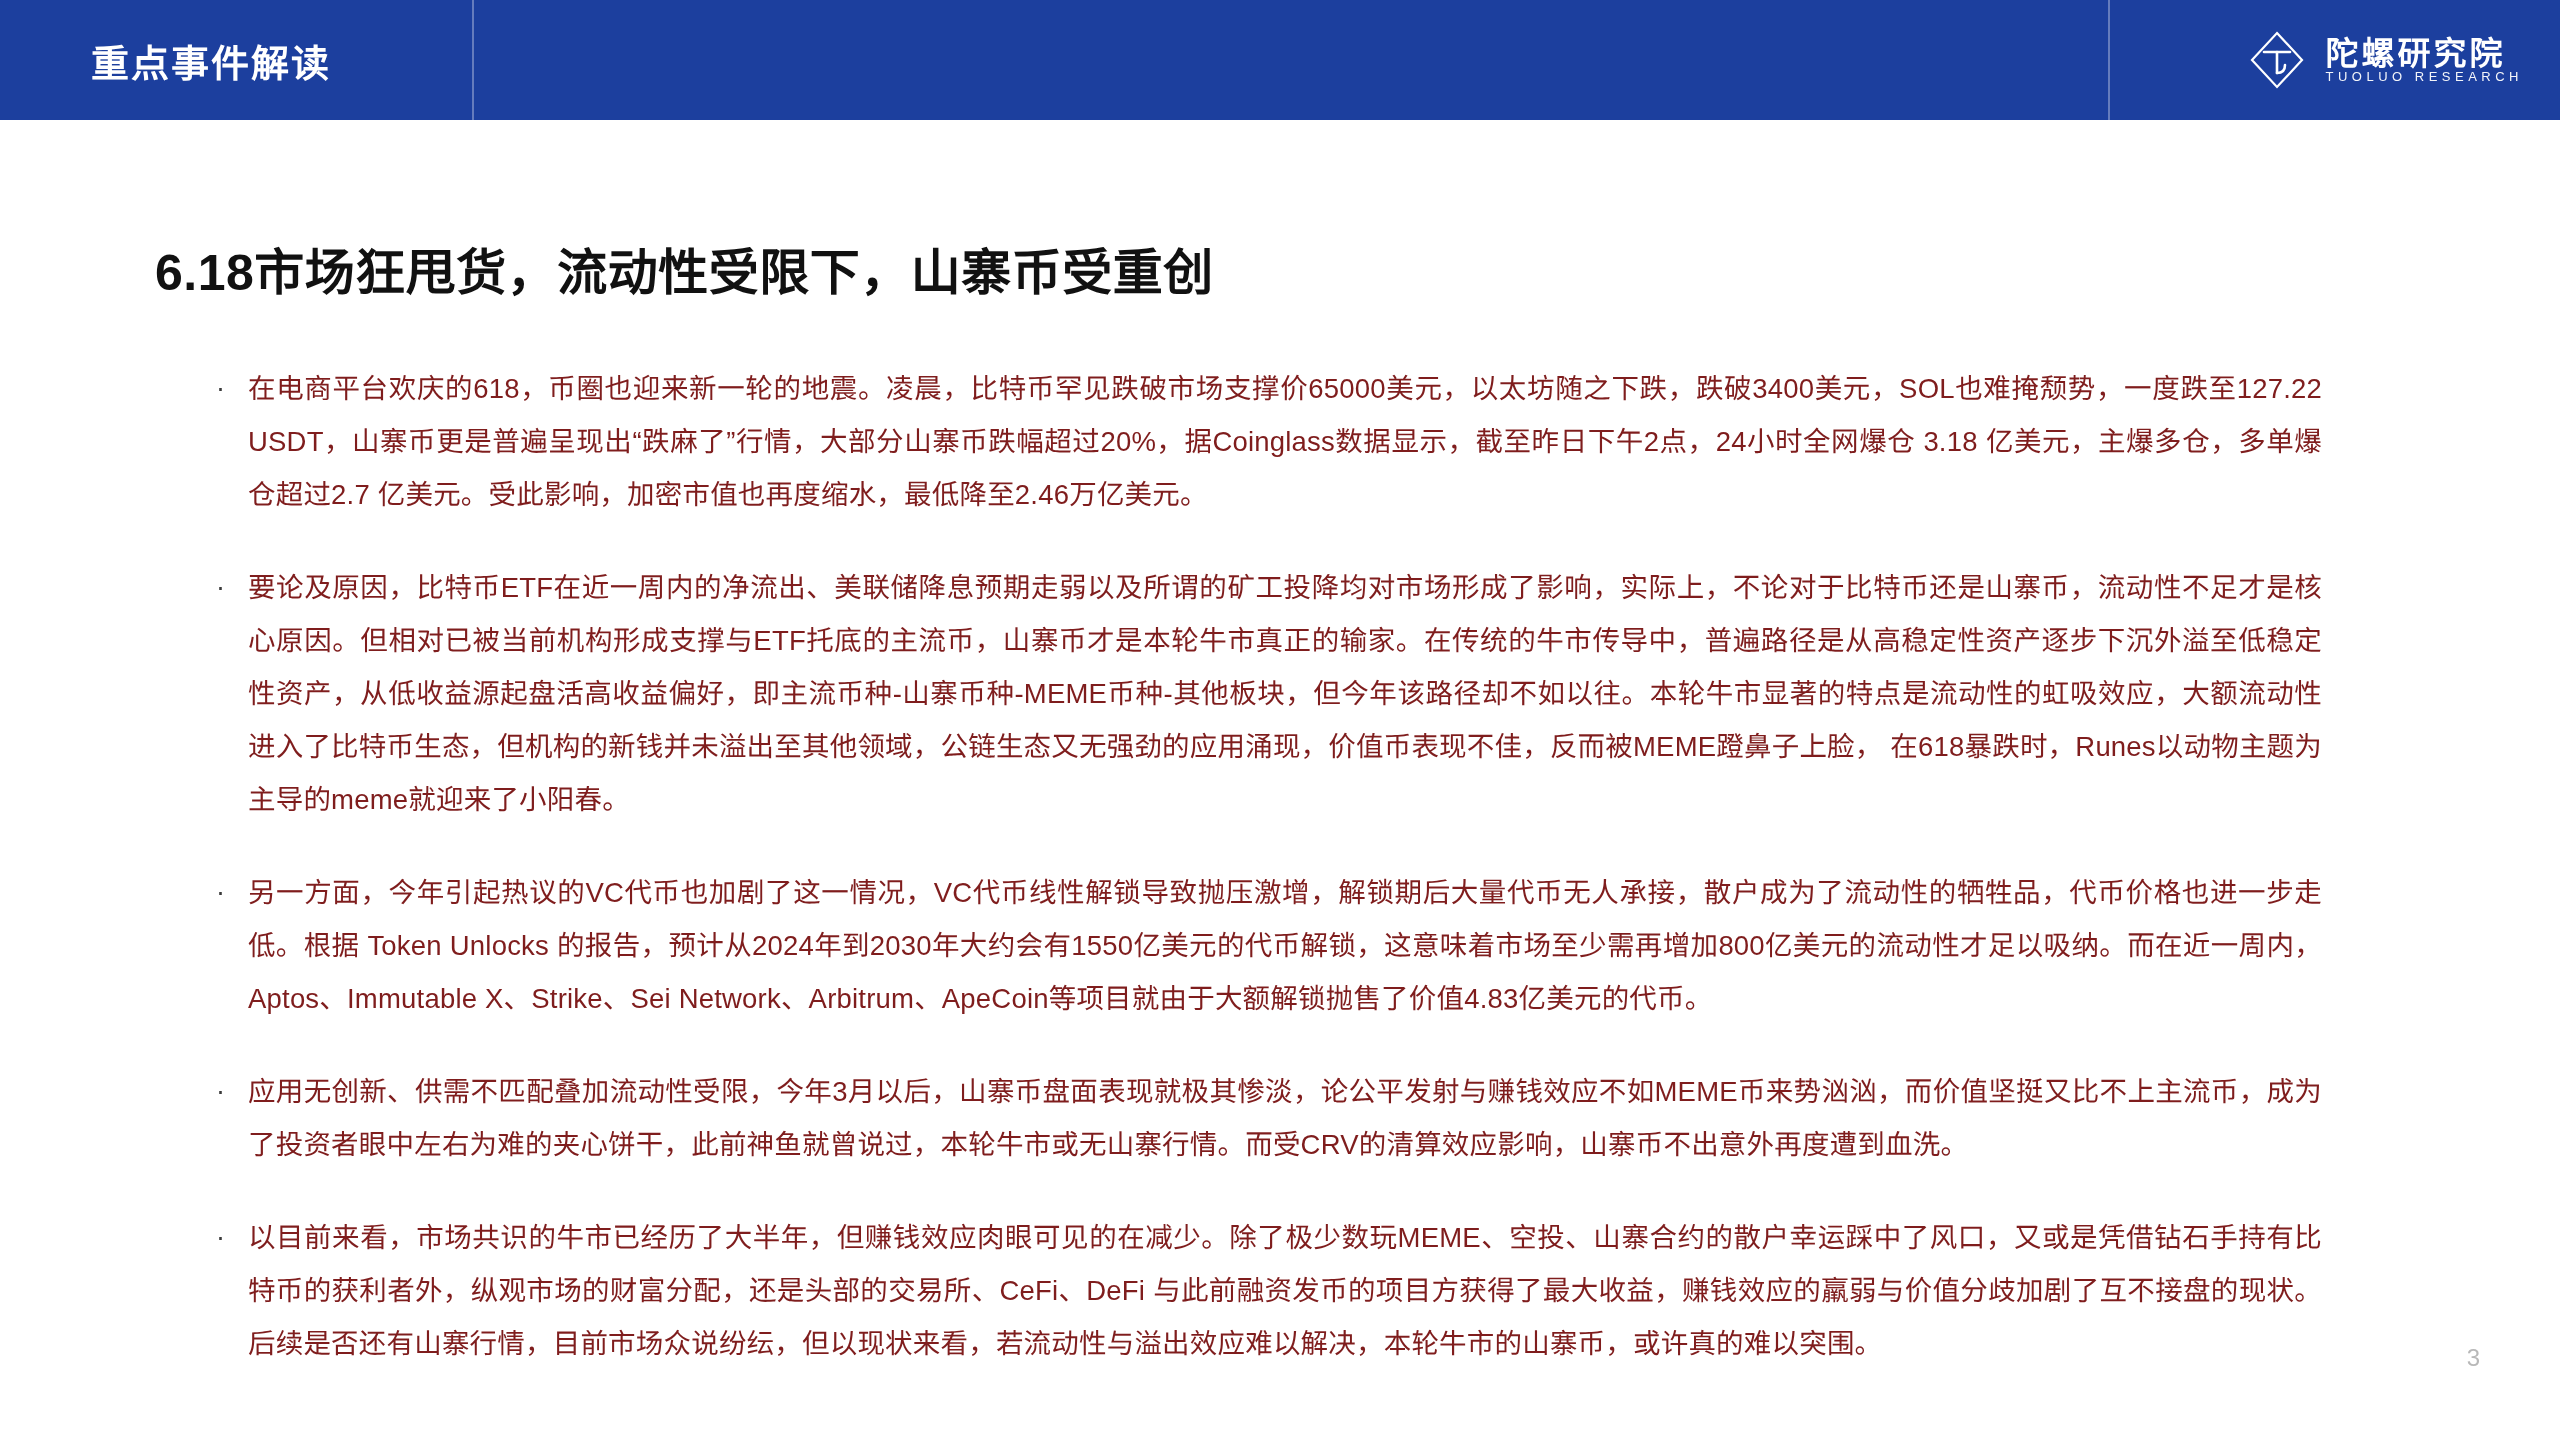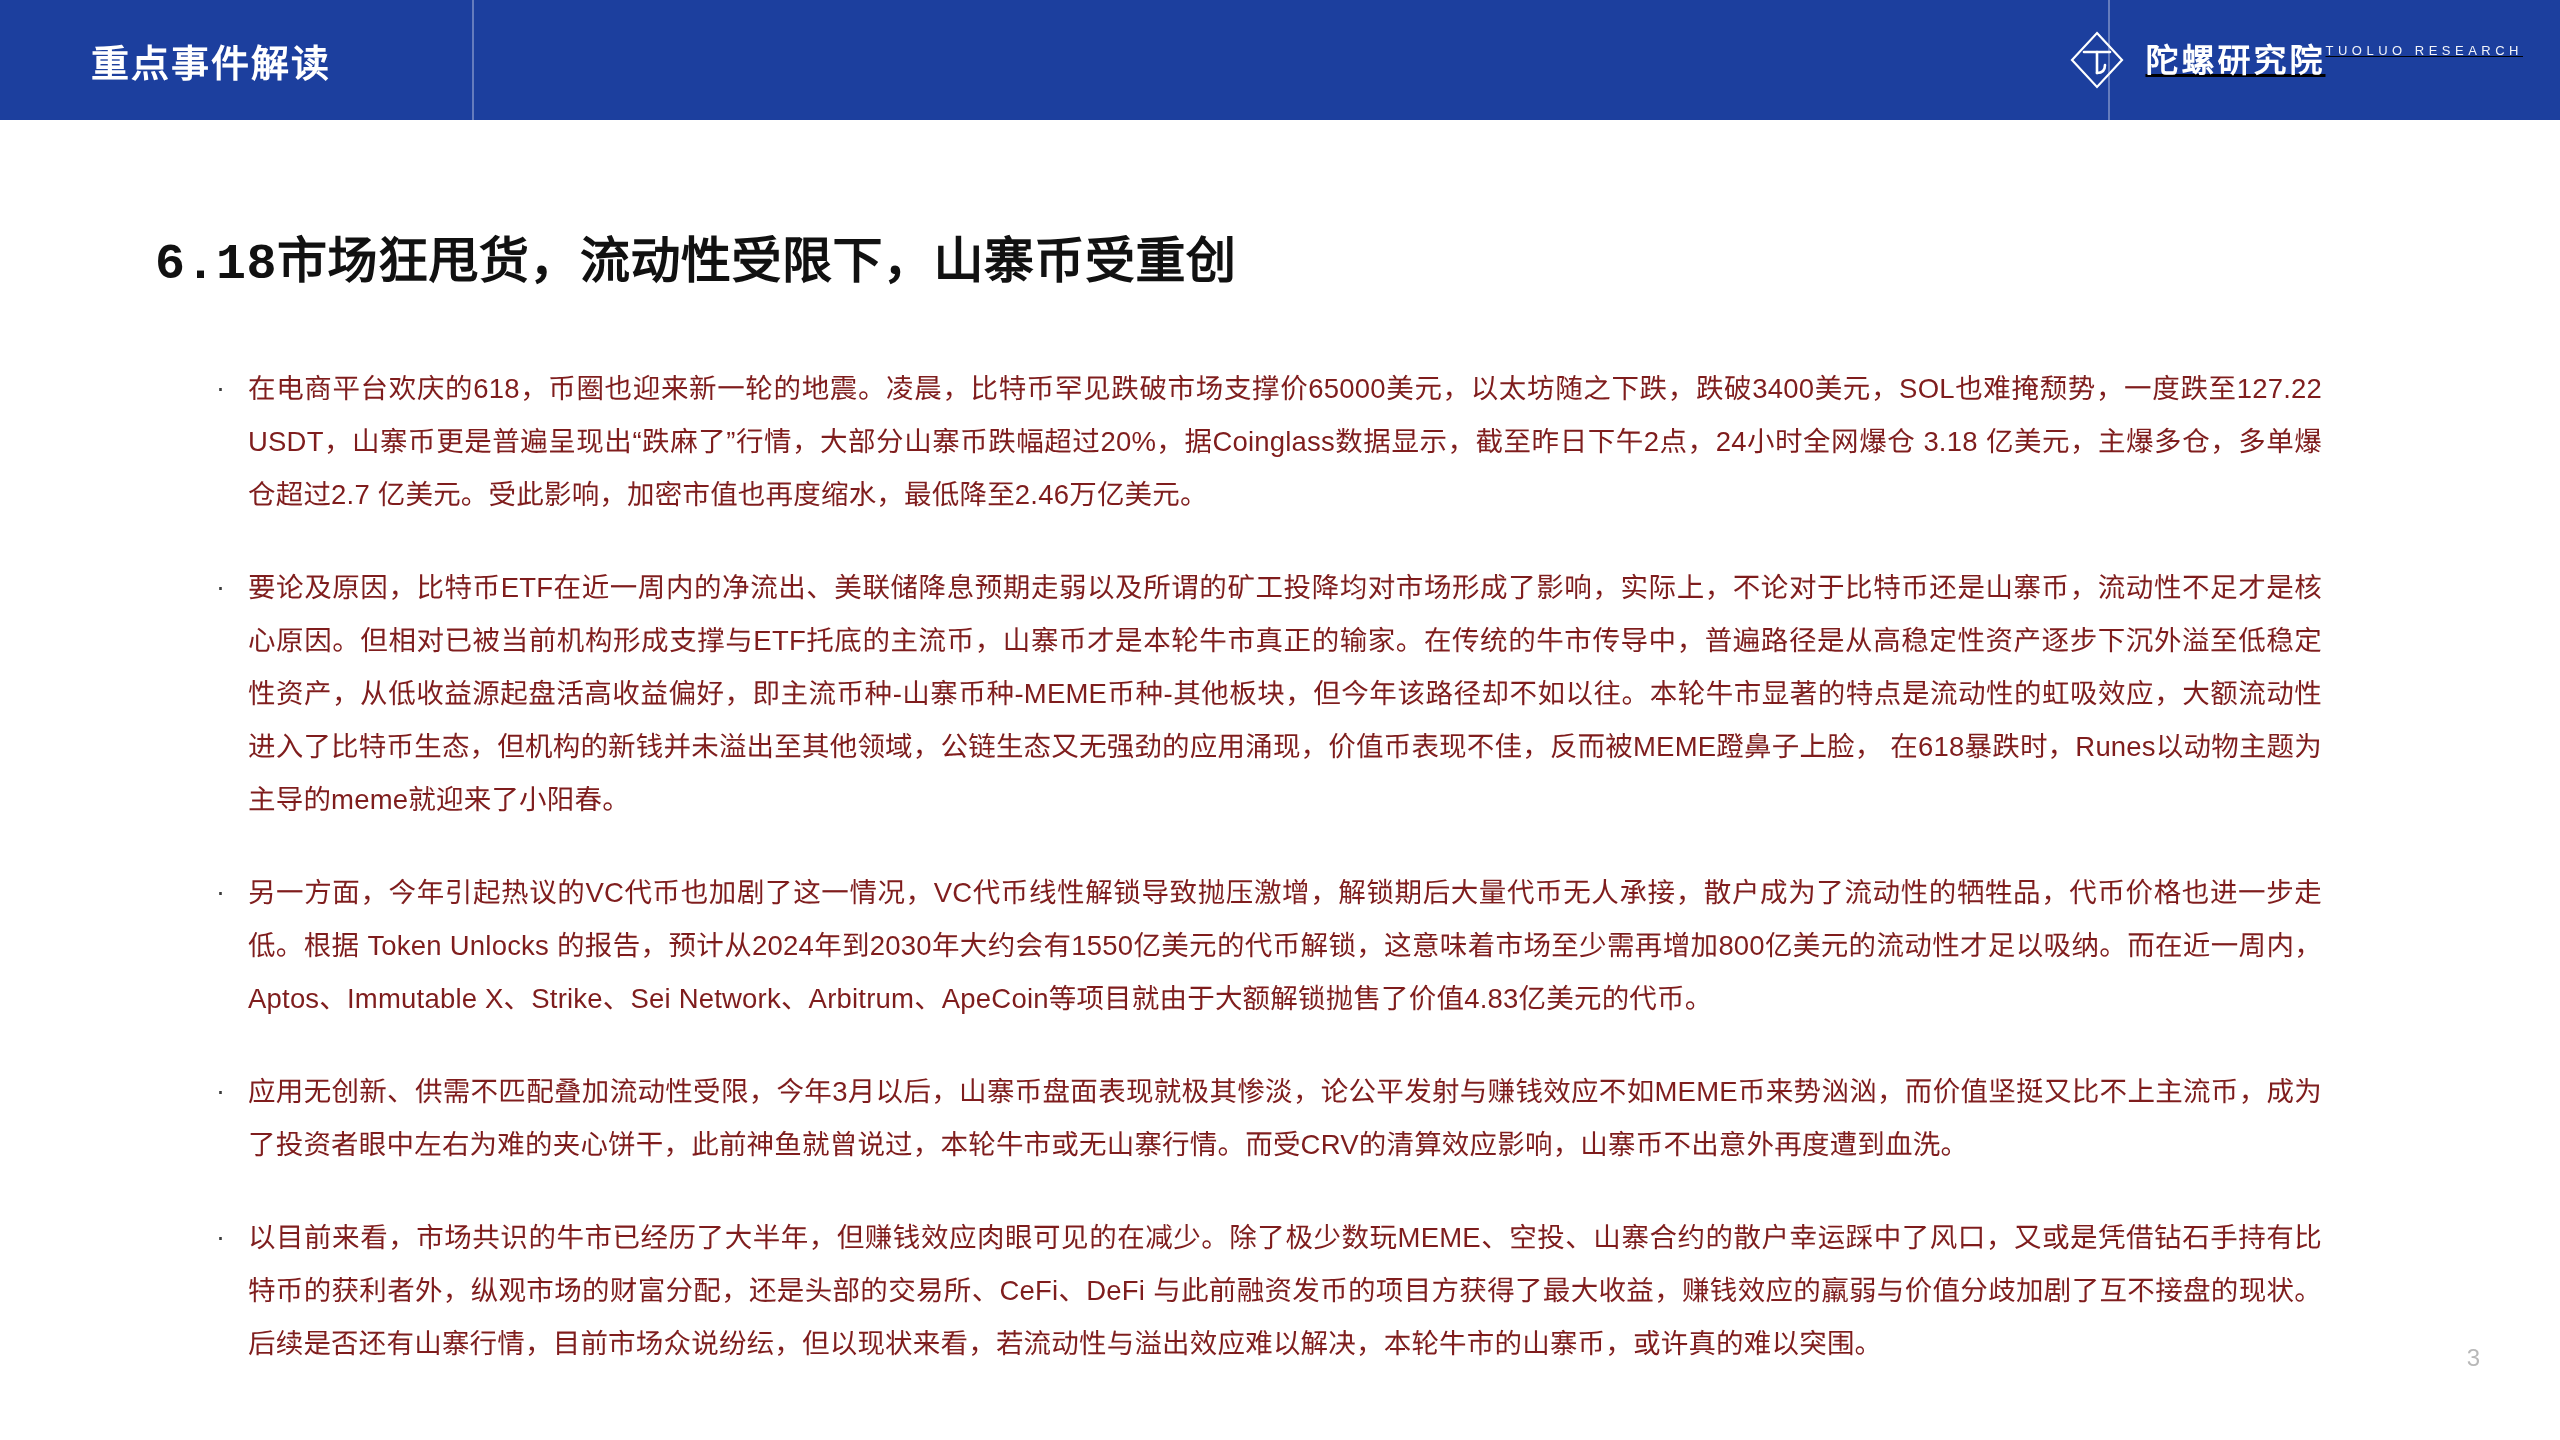--- a/index.html
+++ b/index.html
@@ -66,24 +66,23 @@
     gap: 18px;
   }
   .logo-mark {
     width: 60px;
     height: 60px;
     position: relative;
     flex: 0 0 auto;
   }
   .logo-text {
     display: flex;
-    flex-direction: row;
+    flex-direction: column;
     justify-content: space-between;
     line-height: 1;
-    text-decoration: underline;
   }
   .logo-cn {
     color: #ffffff;
     font-size: 33px;
     font-weight: bold;
     letter-spacing: 3px;
     white-space: nowrap;
   }
   .logo-en {
     color: #ffffff;
@@ -96,28 +95,27 @@
   
   .content {
     position: absolute;
     top: 120px;
     left: 0;
     width: 2560px;
     height: 1320px;
   }
   .page-title {
     position: absolute;
-    top: 100px;
+    top: 112px;
     left: 155px;
     font-size: 50px;
     font-weight: bold;
     color: #111111;
     letter-spacing: 0.5px;
     white-space: nowrap;
-    font-family: Liberation Mono, monospace;
   }
 
   .body-list {
     position: absolute;
     top: 242px;
     left: 212px;
     width: 2110px;
   }
   .para {
     display: flex;

